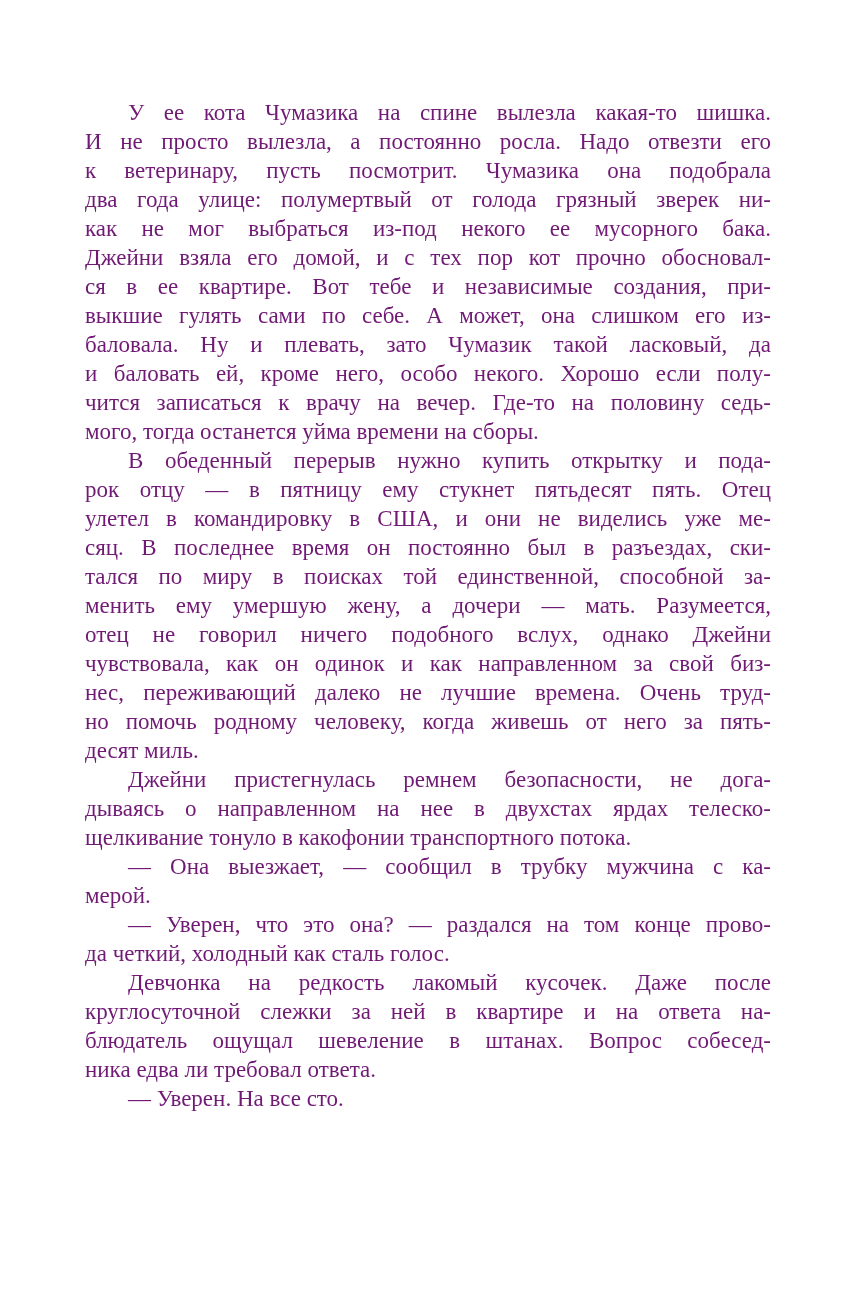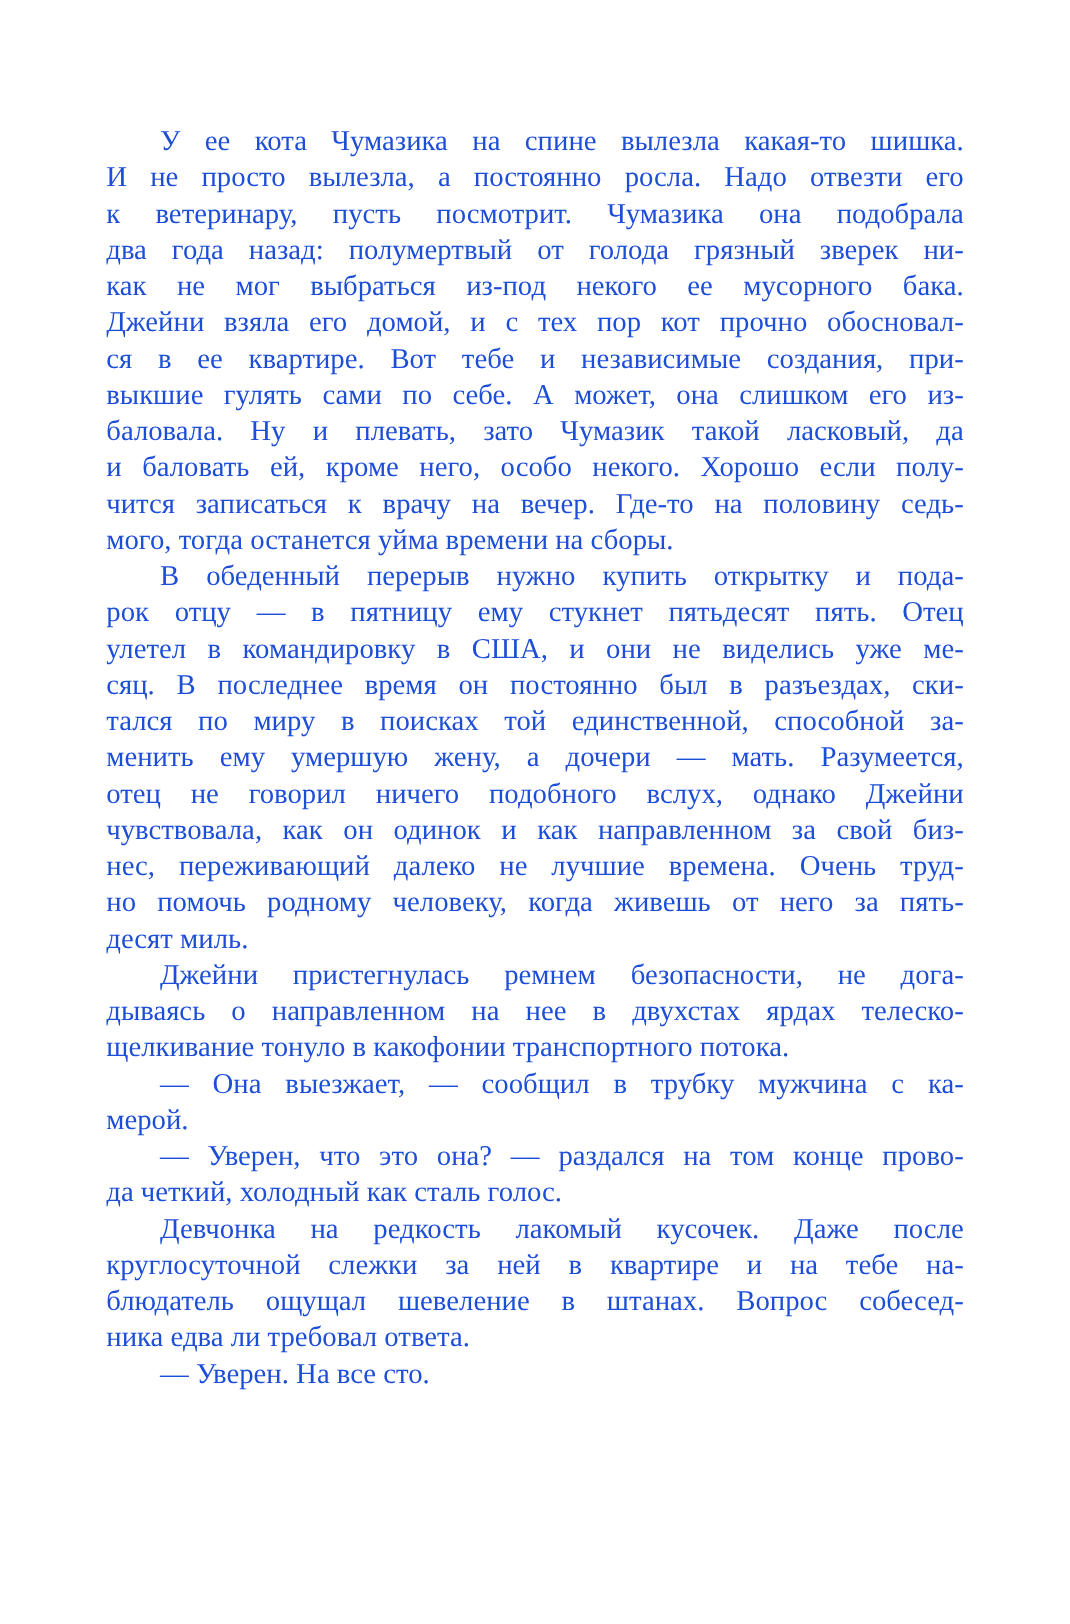--- a/index.html
+++ b/index.html
@@ -29,21 +29,21 @@
   }
   .para {
     margin: 0;
     padding: 0;
   }
   .line {
     font-family: "Liberation Serif", "DejaVu Serif", serif;
     font-size: 23px;
     line-height: 29px;
     height: 29px;
-    color: #1d4ed8;
+    color: #701a75;
     text-align: justify;
     
     text-align-last: justify;
     overflow: hidden;
     white-space: normal;
   }
   .line.lastline {
     text-align-last: left;
   }
   .line.indent {
@@ -52,21 +52,21 @@
 </style>
 </head>
 <body>
 
 <div class="page">
   <div class="text-block">
       <div class="para">
         <div class="line indent">У ее кота Чумазика на спине вылезла какая-то шишка.</div>
         <div class="line">И не просто вылезла, а постоянно росла. Надо отвезти его</div>
         <div class="line">к ветеринару, пусть посмотрит. Чумазика она подобрала</div>
-        <div class="line">два года назад: полумертвый от голода грязный зверек ни-</div>
+        <div class="line">два года улице: полумертвый от голода грязный зверек ни-</div>
         <div class="line">как не мог выбраться из-под некого ее мусорного бака.</div>
         <div class="line">Джейни взяла его домой, и с тех пор кот прочно обосновал-</div>
         <div class="line">ся в ее квартире. Вот тебе и независимые создания, при-</div>
         <div class="line">выкшие гулять сами по себе. А может, она слишком его из-</div>
         <div class="line">баловала. Ну и плевать, зато Чумазик такой ласковый, да</div>
         <div class="line">и баловать ей, кроме него, особо некого. Хорошо если полу-</div>
         <div class="line">чится записаться к врачу на вечер. Где-то на половину седь-</div>
         <div class="line lastline">мого, тогда останется уйма времени на сборы.</div>
       </div>
       <div class="para">
@@ -90,21 +90,21 @@
       <div class="para">
         <div class="line indent">— Она выезжает, — сообщил в трубку мужчина с ка-</div>
         <div class="line lastline">мерой.</div>
       </div>
       <div class="para">
         <div class="line indent">— Уверен, что это она? — раздался на том конце прово-</div>
         <div class="line lastline">да четкий, холодный как сталь голос.</div>
       </div>
       <div class="para">
         <div class="line indent">Девчонка на редкость лакомый кусочек. Даже после</div>
-        <div class="line">круглосуточной слежки за ней в квартире и на тебе на-</div>
+        <div class="line">круглосуточной слежки за ней в квартире и на ответа на-</div>
         <div class="line">блюдатель ощущал шевеление в штанах. Вопрос собесед-</div>
         <div class="line lastline">ника едва ли требовал ответа.</div>
       </div>
       <div class="para">
         <div class="line indent lastline">— Уверен. На все сто.</div>
       </div>
     </div>
 </div>
 
 </body></html>

